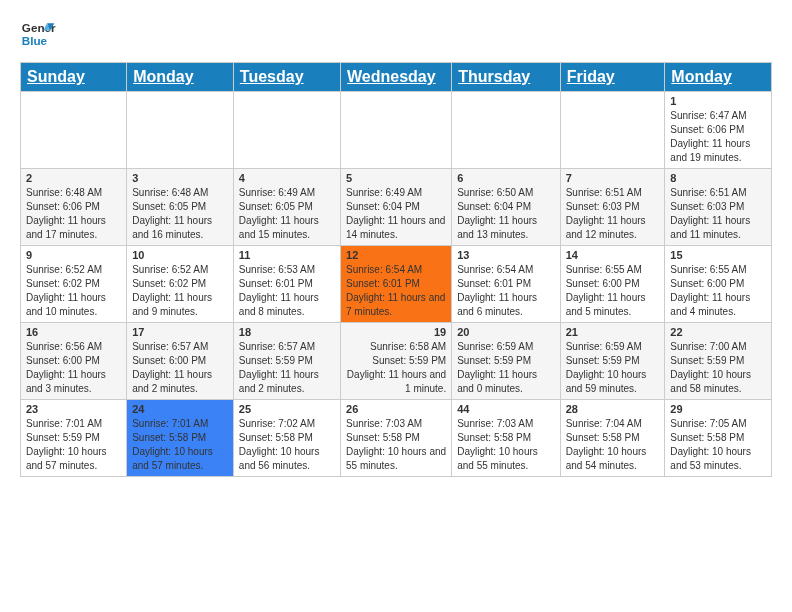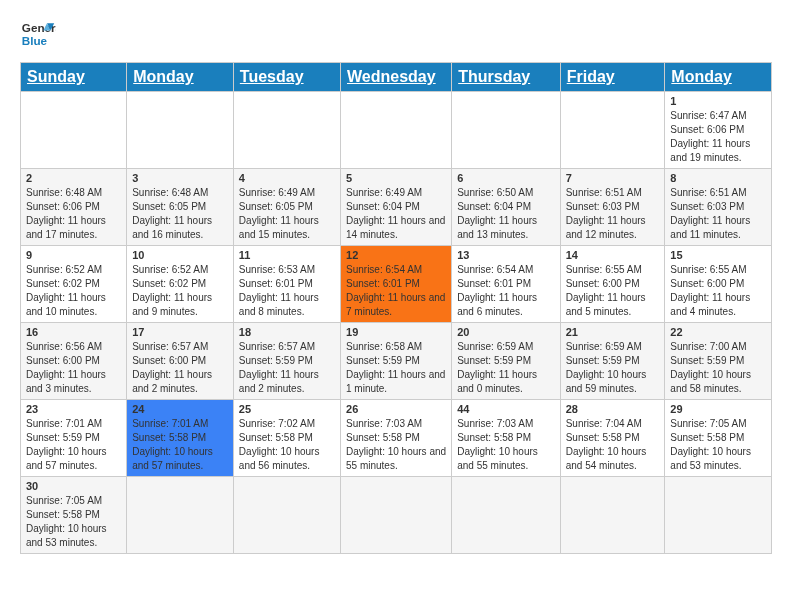--- a/index.html
+++ b/index.html
@@ -235,21 +235,21 @@
             <div class="day-info">Sunrise: 6:57 AM
 Sunset: 6:00 PM
 Daylight: 11 hours and 2 minutes.</div>
           </td>
           <td style="background: rgb(245, 245, 245);">
             <span class="day-number">18</span>
             <div class="day-info">Sunrise: 6:57 AM
 Sunset: 5:59 PM
 Daylight: 11 hours and 2 minutes.</div>
           </td>
-          <td style="background: rgb(245, 245, 245);">
+          <td style="background: rgb(245, 245, 245); text-align: right;">
             <span class="day-number">19</span>
             <div class="day-info">Sunrise: 6:58 AM
 Sunset: 5:59 PM
 Daylight: 11 hours and 1 minute.</div>
           </td>
           <td style="background: rgb(245, 245, 245);">
             <span class="day-number">20</span>
             <div class="day-info">Sunrise: 6:59 AM
 Sunset: 5:59 PM
 Daylight: 11 hours and 0 minutes.</div>
@@ -303,30 +303,16 @@
             <div class="day-info">Sunrise: 7:04 AM
 Sunset: 5:58 PM
 Daylight: 10 hours and 54 minutes.</div>
           </td>
           <td style="background: rgb(255, 255, 255);">
             <span class="day-number">29</span>
             <div class="day-info">Sunrise: 7:05 AM
 Sunset: 5:58 PM
 Daylight: 10 hours and 53 minutes.</div>
           </td>
-        </tr>
-        <tr>
-          <td style="background: rgb(245, 245, 245);">
-            <span class="day-number">30</span>
-            <div class="day-info">Sunrise: 7:05 AM
-Sunset: 5:58 PM
-Daylight: 10 hours and 53 minutes.</div>
-          </td>
-          <td class="empty-cell"></td>
-          <td class="empty-cell"></td>
-          <td class="empty-cell"></td>
-          <td class="empty-cell"></td>
-          <td class="empty-cell"></td>
-          <td class="empty-cell"></td>
         </tr>
       </tbody>
   </table>
 </div>
 
 </body></html>

